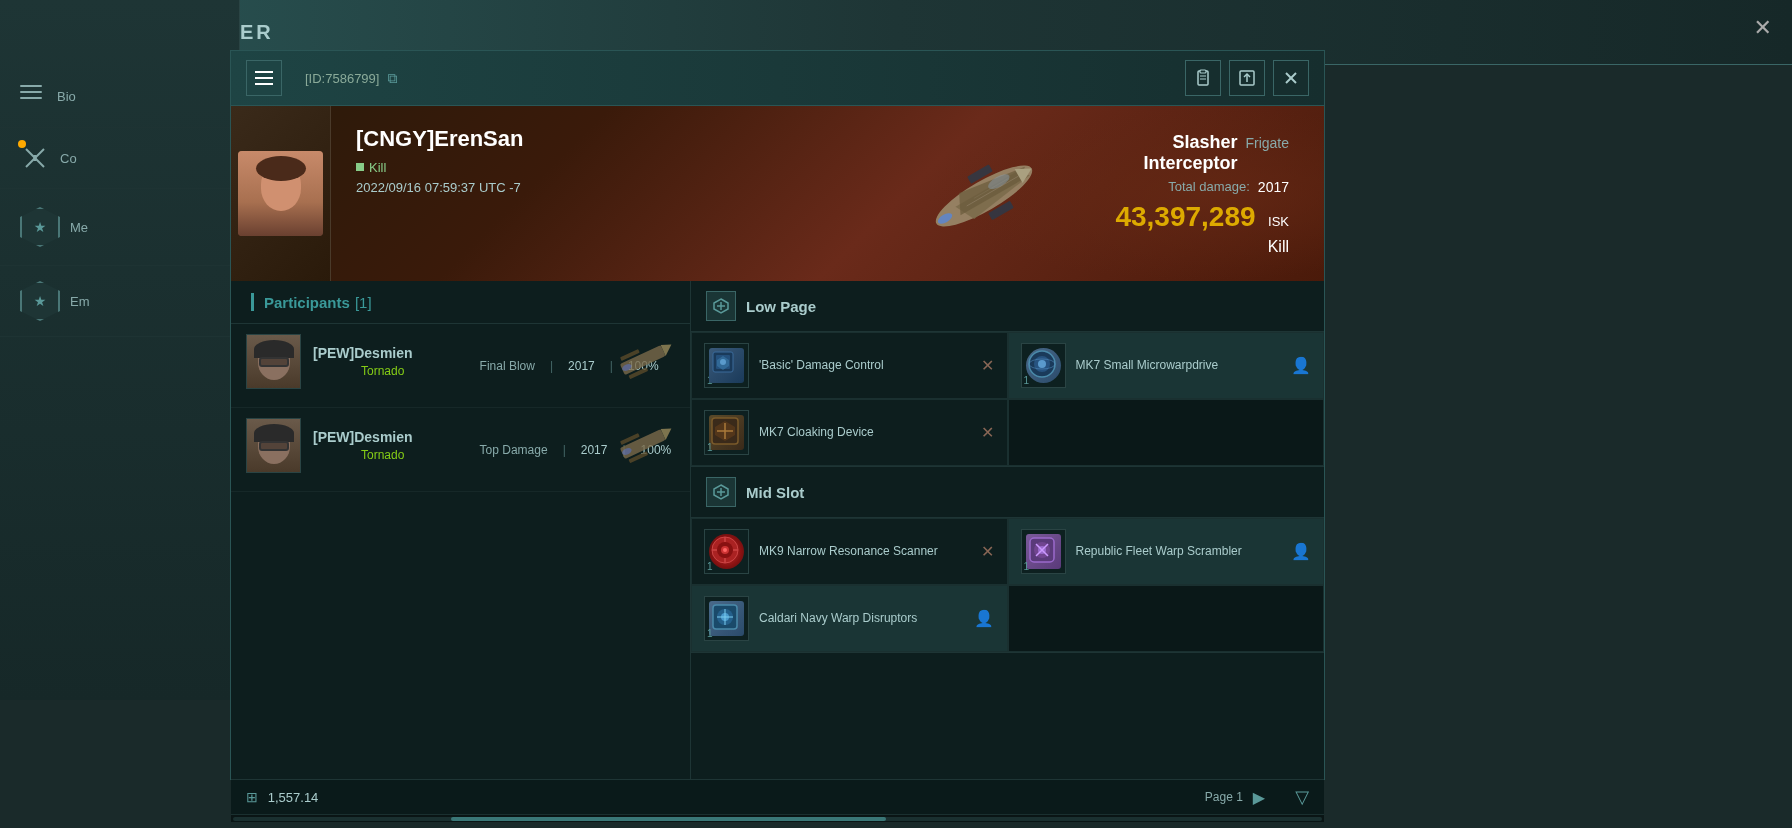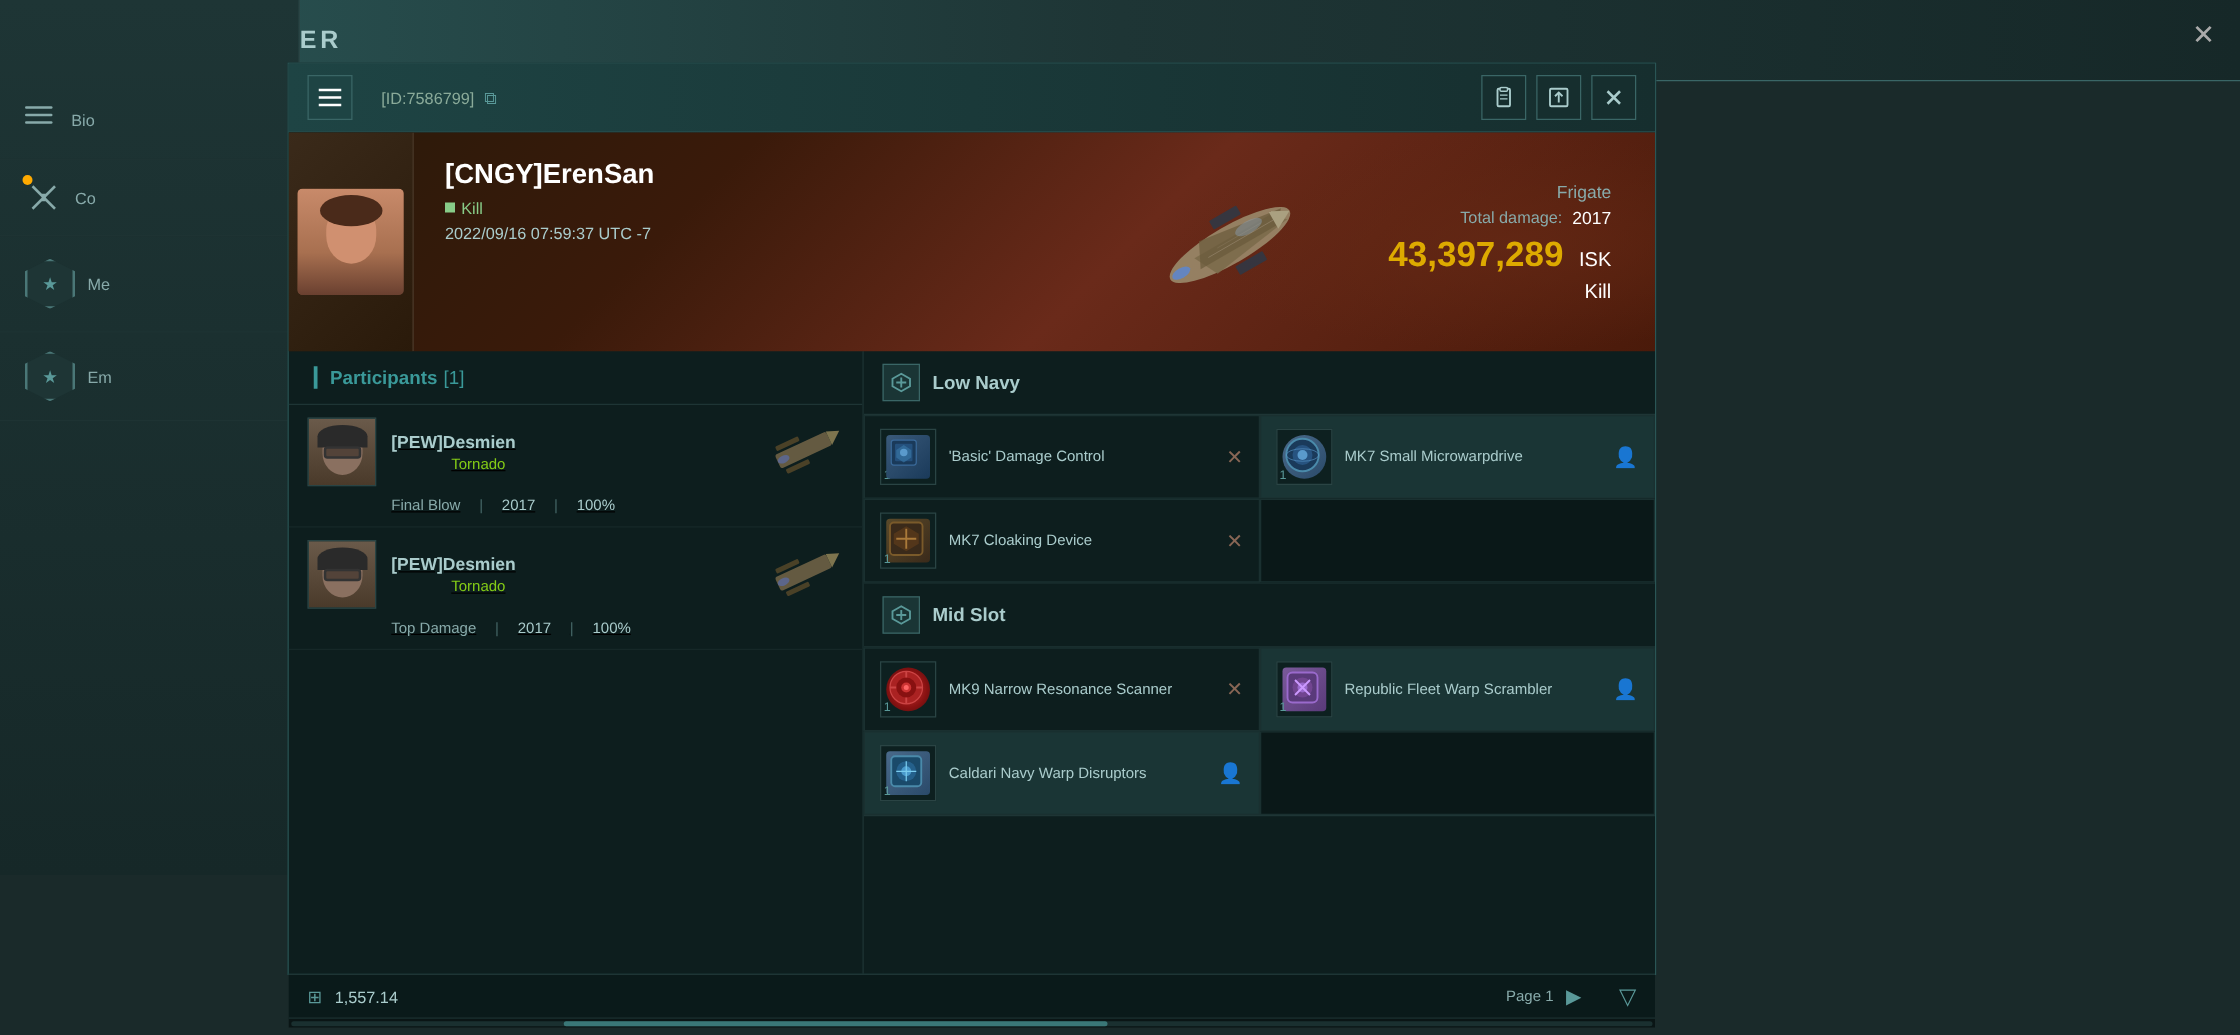--- a/index.html
+++ b/index.html
@@ -406,23 +406,22 @@
 
     .participants-count {
       color: #3a9999;
       font-size: 15px;
     }
 
     .participant-row {
       padding: 10px 15px;
       border-bottom: 1px solid #162828;
       display: flex;
-      flex-direction: column;
+      flex-direction: row;
       position: relative;
-      text-decoration: underline;
     }
 
     .participant-top {
       display: flex;
       align-items: center;
       gap: 12px;
       margin-bottom: 8px;
     }
 
     .participant-avatar {
@@ -805,29 +804,30 @@
           <line x1="-10" y1="-3" x2="30" y2="-3" stroke="#ccbbaa" stroke-width="0.3" opacity="0.3"></line>
 
           <rect x="-5" y="-25" width="25" height="8" fill="#2a3a4a" opacity="0.8" rx="1"></rect>
           <rect x="-5" y="17" width="25" height="8" fill="#2a3a4a" opacity="0.8" rx="1"></rect>
         </g>
       </svg>
     </div>
 
     <div class="kill-stats">
       <div style="display:flex;gap:8px;align-items:baseline;">
+        <span class="ship-class">Slasher Interceptor</span>
         <span class="ship-type" style="margin-bottom:0;">Frigate</span>
       </div>
       <div style="margin-top:5px;display:flex;gap:8px;align-items:center;">
         <span class="total-damage-label">Total damage:</span>
         <span class="total-damage-value" style="margin-bottom:0;">2017</span>
       </div>
       <div style="margin-top:5px;">
         <span class="isk-value">43,397,289</span>
-        <span class="isk-label" style="font-size:16px;color:#ffffff;margin-left:8px;">ISK</span>
+        <span class="isk-label" style="font-size:13px;color:#ffffff;margin-left:8px;">ISK</span>
       </div>
       <div class="kill-type">Kill</div>
     </div>
   </div>
 
   <div class="kill-main">
 
     <div class="participants-panel">
       <div class="participants-header">
         <div class="participants-accent"></div>
@@ -913,21 +913,21 @@
 
       <div class="slot-section">
         <div class="slot-header">
           <div class="slot-icon">
             <svg width="18" height="18" viewBox="0 0 18 18" fill="none">
               <polygon points="9,2 16,6 16,12 9,16 2,12 2,6" stroke="#5a9999" stroke-width="1.5" fill="none"></polygon>
               <line x1="9" y1="5" x2="9" y2="13" stroke="#5a9999" stroke-width="1.5"></line>
               <line x1="5" y1="9" x2="13" y2="9" stroke="#5a9999" stroke-width="1.5"></line>
             </svg>
           </div>
-          <span class="slot-title">Low Navy</span>
+          <span class="slot-title">Low Page</span>
         </div>
         <div class="slot-items">
 
           <div class="slot-item">
             <div class="item-img-container">
               <div style="font-size:10px;color:#5a9999;position:absolute;bottom:1px;left:2px;">1</div>
               <div class="icon-damage-control">
                 <svg width="28" height="28" viewBox="0 0 28 28" fill="none">
                   <rect x="4" y="4" width="20" height="20" rx="2" fill="#1a3a5a" stroke="#3a6a9a" stroke-width="1"></rect>
                   <rect x="7" y="7" width="14" height="14" rx="1" fill="#2a5a8a" opacity="0.7"></rect>

